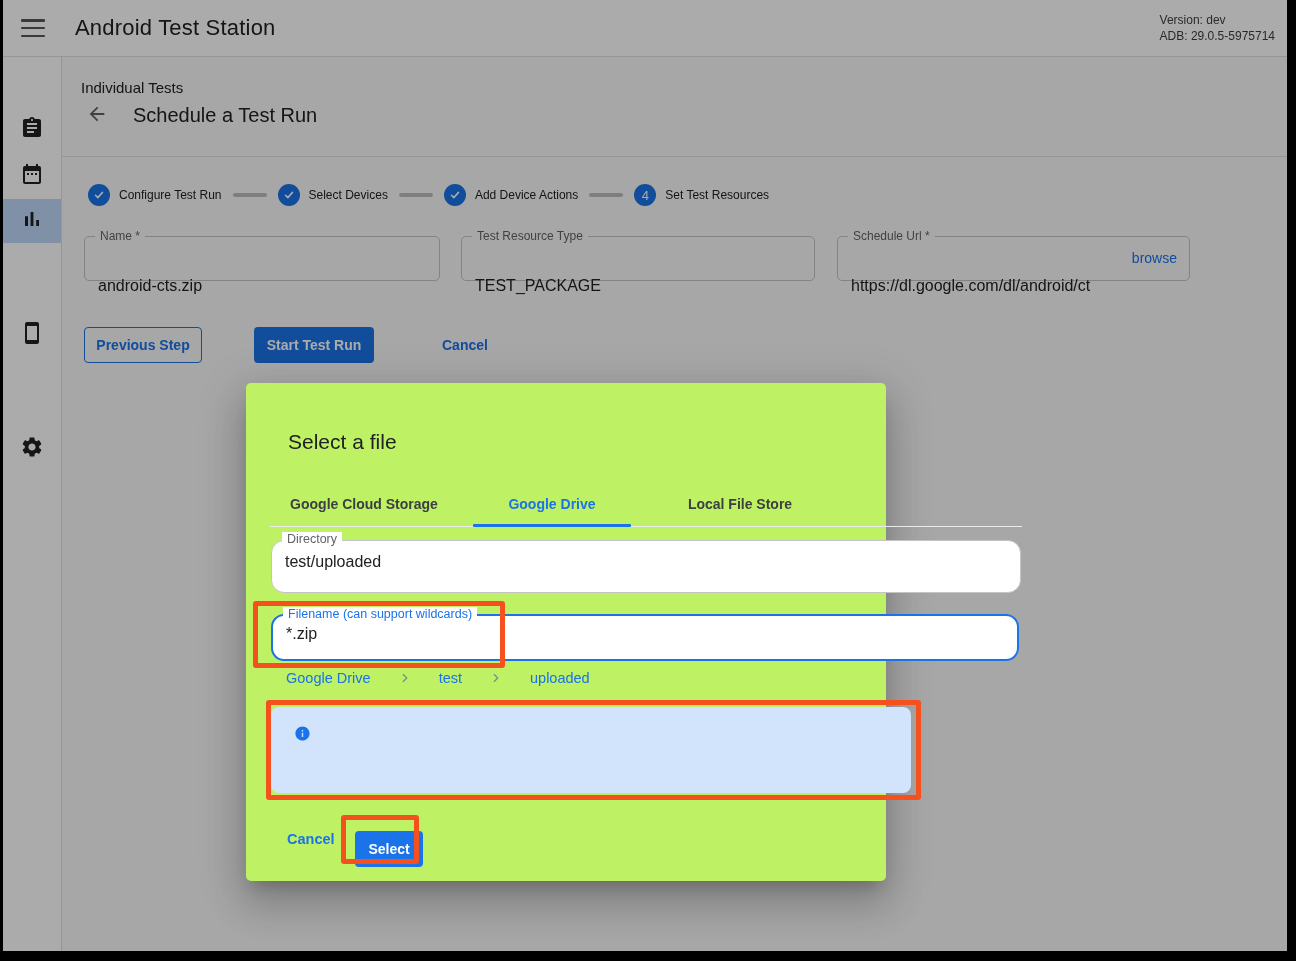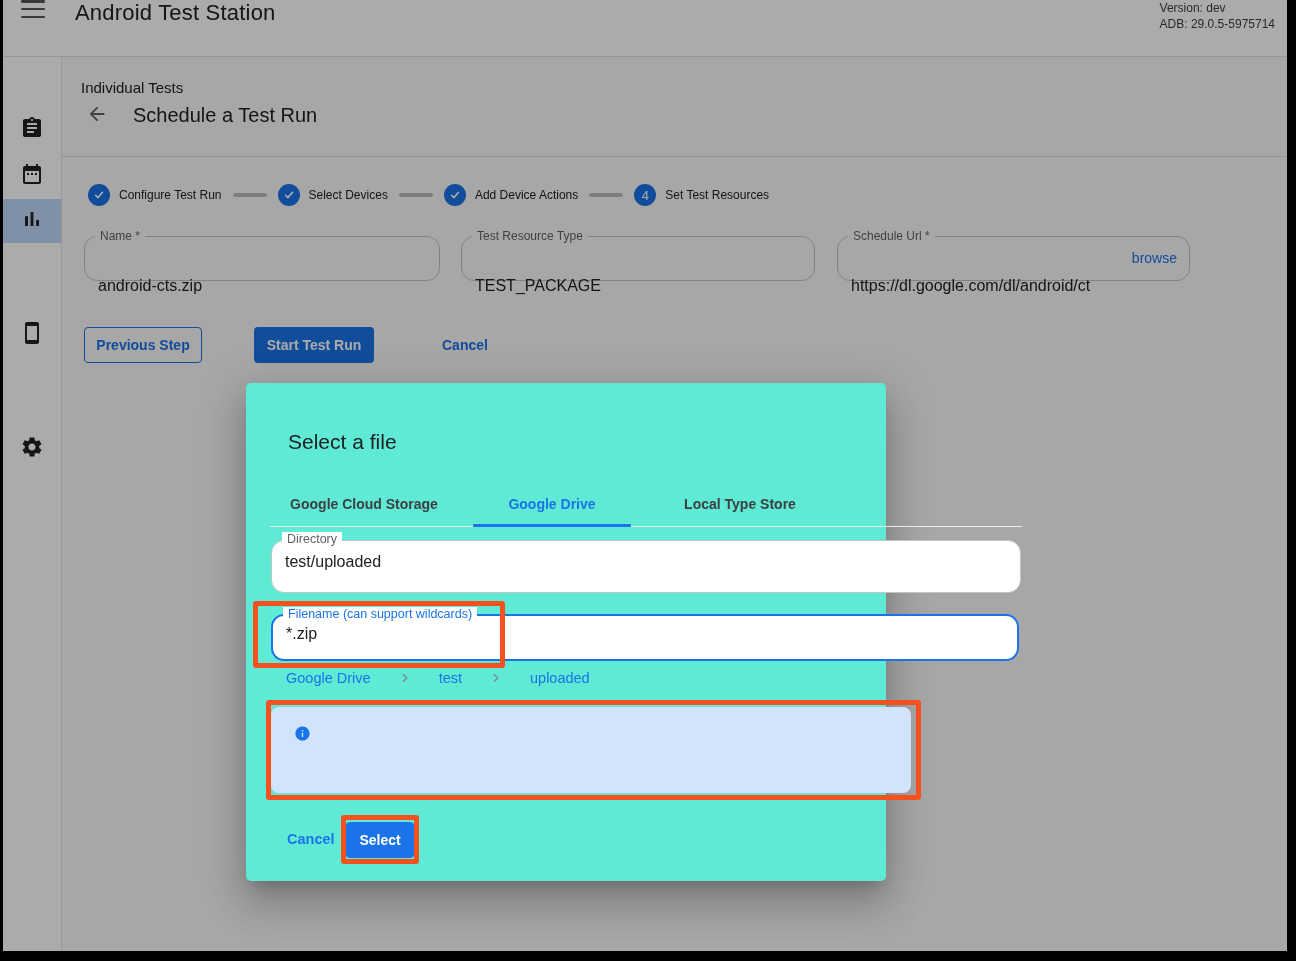--- a/index.html
+++ b/index.html
@@ -12,21 +12,21 @@
     --divider:#e0e0e0;
     --field-border:#c4c4c4;
   }
   *{box-sizing:border-box;margin:0;padding:0;}
   html,body{background:#000;}
   body{font-family:"Liberation Sans","DejaVu Sans",sans-serif;color:var(--ink);}
   .screen{position:relative;width:1296px;height:961px;background:#000;overflow:hidden;}
   .app{position:absolute;left:3px;top:0;width:1284px;height:951px;background:#fff;overflow:hidden;}
 
   
-  .topbar{position:absolute;left:0;top:0;right:0;height:57px;background:#fff;border-bottom:1px solid var(--divider);display:flex;align-items:flex-start;}
+  .topbar{position:absolute;left:0;top:0;right:0;height:57px;background:#fff;border-bottom:1px solid var(--divider);display:flex;align-items:center;}
   .hamburger{width:24px;height:18px;margin-left:18px;display:flex;flex-direction:column;justify-content:space-between;cursor:pointer;}
   .hamburger span{display:block;height:2.5px;background:#555;border-radius:1px;}
   .app-title{margin-left:30px;font-size:22px;letter-spacing:.2px;color:var(--ink);}
   .version{margin-left:auto;margin-right:12px;text-align:left;font-size:12px;line-height:16px;color:var(--ink2);}
 
   
   .sidebar{position:absolute;left:0;top:57px;bottom:0;width:59px;background:#fff;border-right:1px solid var(--divider);}
   .nav-item{position:absolute;left:0;width:58px;height:44px;display:flex;align-items:center;justify-content:center;color:var(--ink);cursor:pointer;}
   .nav-item svg{width:24px;height:24px;}
   .nav-item.selected{background:rgba(26,115,232,.28);}
@@ -43,39 +43,39 @@
   
   .stepper{position:absolute;left:26px;top:127px;display:flex;align-items:center;}
   .step{display:flex;align-items:center;}
   .step-circle{width:22px;height:22px;border-radius:50%;background:var(--accent);color:#fff;display:flex;align-items:center;justify-content:center;font-size:13px;flex:0 0 22px;}
   .step-circle svg{width:14px;height:14px;}
   .step-label{margin-left:9px;font-size:12px;font-weight:normal;color:var(--ink);}
   .connector{width:34px;height:4px;background:#bdbdbd;border-radius:2px;margin:0 11px;}
 
   
   .form-row{position:absolute;left:22px;top:179px;display:flex;}
-  .field{position:relative;height:45px;border:1px solid var(--field-border);border-radius:13px;background:transparent;}
+  .field{position:relative;height:45px;border:1px solid var(--field-border);border-radius:5px;background:transparent;}
   .field .flabel{position:absolute;left:10px;top:-8px;font-size:12px;color:var(--muted);background:#fafafa;padding:0 5px;white-space:nowrap;}
   .field input{position:absolute;left:13px;top:10px;right:10px;border:none;outline:none;background:transparent;font-family:inherit;font-size:16px;color:var(--ink);margin-top:30px;}
   .f-name{width:356px;margin-right:21px;}
   .f-type{width:354px;margin-right:22px;}
   .f-url{width:353px;}
   .f-url input{right:72px;}
   .browse-link{position:absolute;right:12px;top:13px;font-size:14px;color:var(--accent);cursor:pointer;}
 
   
   .actions{position:absolute;left:22px;top:270px;display:flex;align-items:center;gap:32px;}
   .btn{height:36px;border-radius:4px;font-family:inherit;font-size:14px;font-weight:bold;display:inline-flex;align-items:center;justify-content:center;cursor:pointer;border:none;}
   .btn-outline{width:118px;background:transparent;border:1px solid var(--accent);color:var(--accent);margin-right:20px;}
   .btn-fill{width:120px;background:var(--accent);color:#fff;margin-right:20px;}
   .btn-text{background:transparent;color:var(--accent);padding:0 16px;}
 
   
   .backdrop{position:absolute;left:3px;top:0;width:1284px;height:951px;background:rgba(0,0,0,.33);}
-  .dialog{position:absolute;left:246px;top:383px;width:640px;height:498px;background:#5eead4;border-radius:5px;
+  .dialog{position:absolute;left:246px;top:383px;width:640px;height:498px;background:#bef264;border-radius:5px;
           box-shadow:0 11px 15px -7px rgba(0,0,0,.2),0 24px 38px 3px rgba(0,0,0,.14),0 9px 46px 8px rgba(0,0,0,.12);}
   .dlg-title{position:absolute;left:42px;top:47px;font-size:21px;color:var(--ink);}
 
   .tabs{position:absolute;left:24px;top:98px;width:752px;height:46px;border-bottom:1px solid #e8eaed;display:flex;}
   .tab{position:relative;width:188px;display:flex;align-items:center;justify-content:center;font-size:14px;font-weight:bold;color:var(--ink2);cursor:pointer;}
   .tab.active{color:var(--accent);}
   .tab.active .ink-bar{position:absolute;left:15px;right:15px;bottom:-1px;height:3px;background:var(--accent);border-radius:1px;}
 
   .dfield{position:absolute;border-radius:13px;background:#fff;}
   .dfield .flabel{position:absolute;left:10px;top:-9px;font-size:12.5px;color:var(--muted);background:#fff;padding:0 5px;white-space:nowrap;}
@@ -237,21 +237,21 @@
 
     <div class="tabs">
       <div class="tab">
           <span>Google Cloud Storage</span>
         </div>
       <div class="tab active">
           <span>Google Drive</span>
           <span class="ink-bar"></span>
         </div>
       <div class="tab">
-          <span>Local Type Store</span>
+          <span>Local File Store</span>
         </div>
     </div>
 
     <div class="dfield dir-field">
       <span class="flabel">Directory</span>
       <input type="text" value="test/uploaded" style="">
     </div>
 
     <div class="dfield file-field">
       <span class="flabel">Filename (can support wildcards)</span>
@@ -274,16 +274,16 @@
     <div class="infobox">
       <span class="iicon">
         <svg viewBox="0 0 24 24" width="17" height="17" fill="currentColor">
             <path d="M12 2C6.48 2 2 6.48 2 12s4.48 10 10 10 10-4.48 10-10S17.52 2 12 2zm1 15h-2v-6h2v6zm0-8h-2V7h2v2z"></path>
           </svg>
       </span>
     </div>
     <div class="annotation ann-info"></div>
 
     <span class="dlg-cancel">Cancel</span>
-    <button class="btn btn-fill dlg-select" style="margin:0;">Select</button>
+    <button class="btn btn-fill dlg-select" style="margin:9px;">Select</button>
     <div class="annotation ann-select"></div>
   </div>
 </div>
 
 </body></html>

